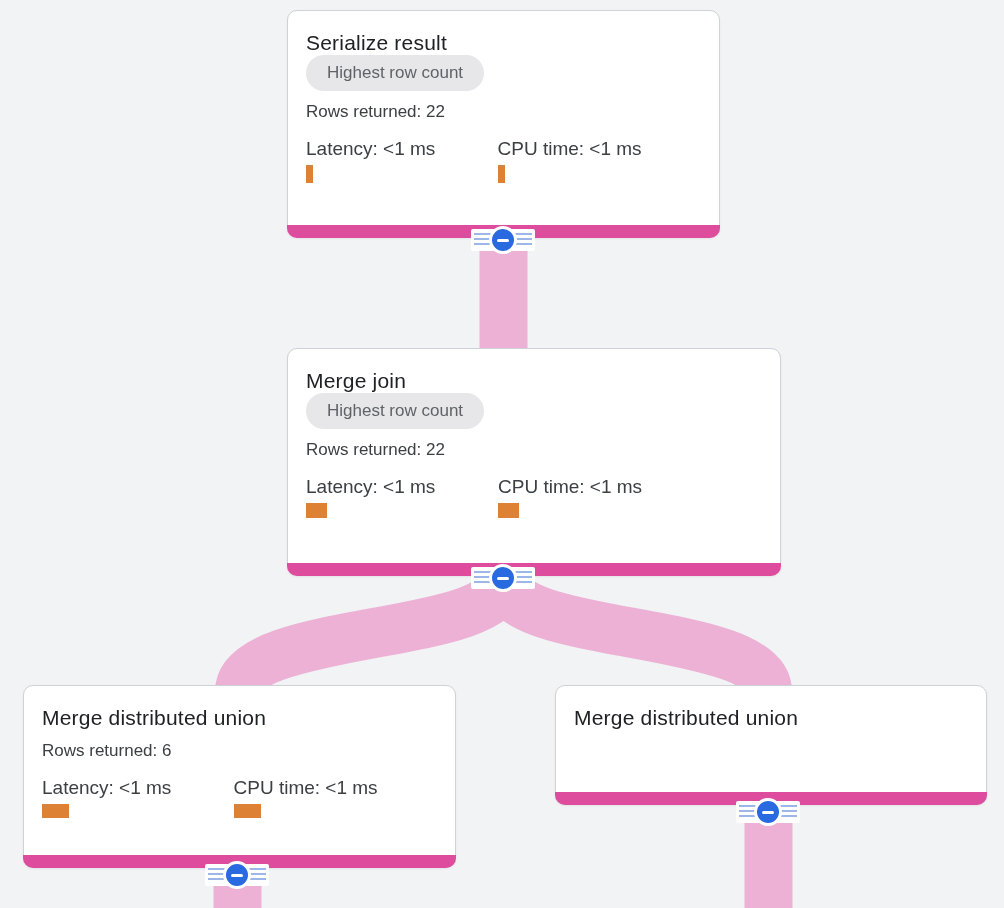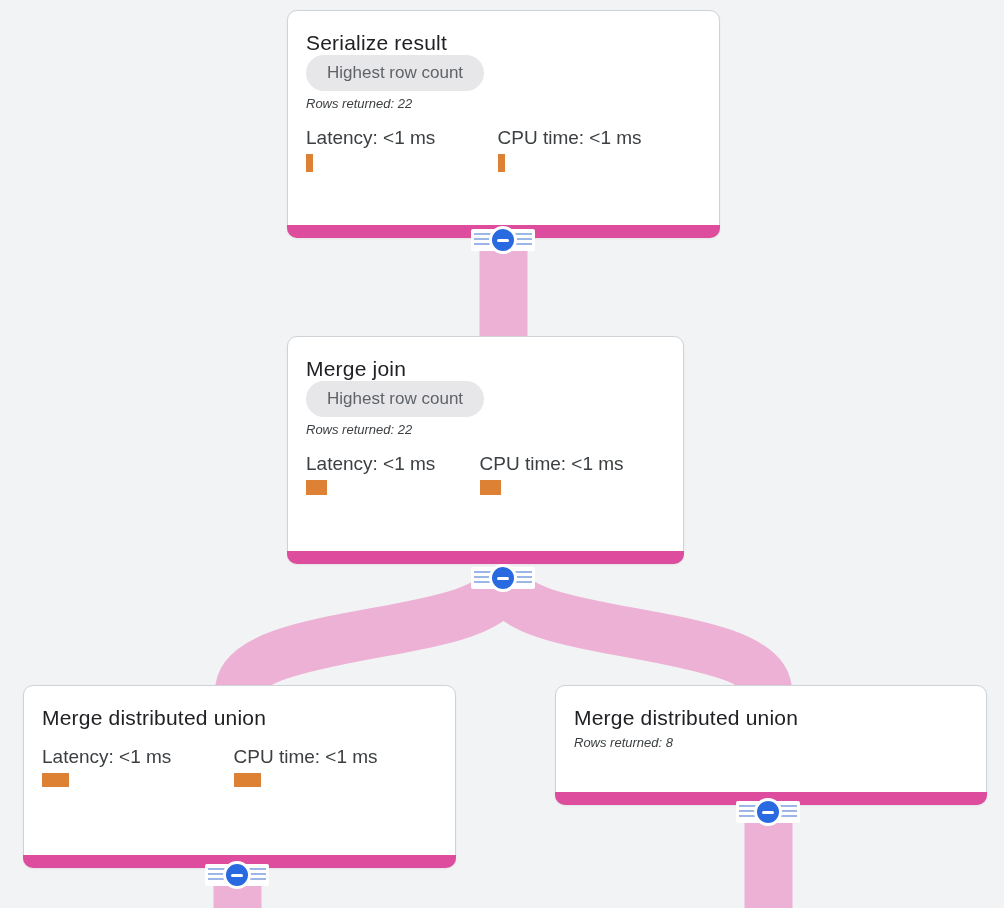--- a/index.html
+++ b/index.html
@@ -53,32 +53,31 @@
   .badge {
     display: inline-block;
     background: var(--badge-bg);
     color: var(--badge-text);
     font-size: 17px;
     line-height: 17px;
     padding: 9px 21px 10px 21px;
     border-radius: 19px;
   }
   .rows-line {
-    margin-top: 5px;
-    font-size: 13px;
+    margin-top: 11px;
+    font-size: 17px;
     color: var(--body-text);
-    font-style: italic;
   }
   .metrics { display: flex; margin-top: 16px; }
   .metric { width: 192px; }
   .metric-label { font-size: 19px; color: var(--body-text); }
   .metric-bar { margin-top: 5px; background: var(--metric-bar); }
 
   .card-serialize { left: 287px; top: 10px;  width: 433px; height: 228px; }
-  .card-mergejoin { left: 287px; top: 336px; width: 397px; height: 228px; }
+  .card-mergejoin { left: 287px; top: 348px; width: 494px; height: 228px; }
   .card-mdu-left  { left: 23px;  top: 685px; width: 433px; height: 183px; }
   .card-mdu-right { left: 555px; top: 685px; width: 432px; height: 120px; }
 
   .connector {
     position: absolute;
     width: 64px; height: 22px;
     background: #ffffff;
     border-radius: 2px;
     z-index: 3;
     display: flex;
@@ -155,36 +154,36 @@
     <div class="metric">
       <div class="metric-label">CPU time: &lt;1 ms</div>
       <div class="metric-bar" style="width: 21px; height: 15px;"></div>
     </div>
   </div>
   <div class="accent"></div>
 </div>
 
 <div class="card card-mdu-left">
   <div class="node-title">Merge distributed union</div>
+  <div class="rows-line">Rows returned: 6</div>
   <div class="metrics">
     <div class="metric">
       <div class="metric-label">Latency: &lt;1 ms</div>
       <div class="metric-bar" style="width: 27px; height: 14px;"></div>
     </div>
     <div class="metric">
       <div class="metric-label">CPU time: &lt;1 ms</div>
       <div class="metric-bar" style="width: 27px; height: 14px;"></div>
     </div>
   </div>
   <div class="accent"></div>
 </div>
 
 <div class="card card-mdu-right">
   <div class="node-title">Merge distributed union</div>
-  <div class="rows-line">Rows returned: 8</div>
   <div class="accent"></div>
 </div>
 
 <div class="connector conn-serialize">
   <div class="stripes left"></div>
   <div class="cbtn-circle">
     <div class="minus"></div>
   </div>
   <div class="stripes right"></div>
 </div>

